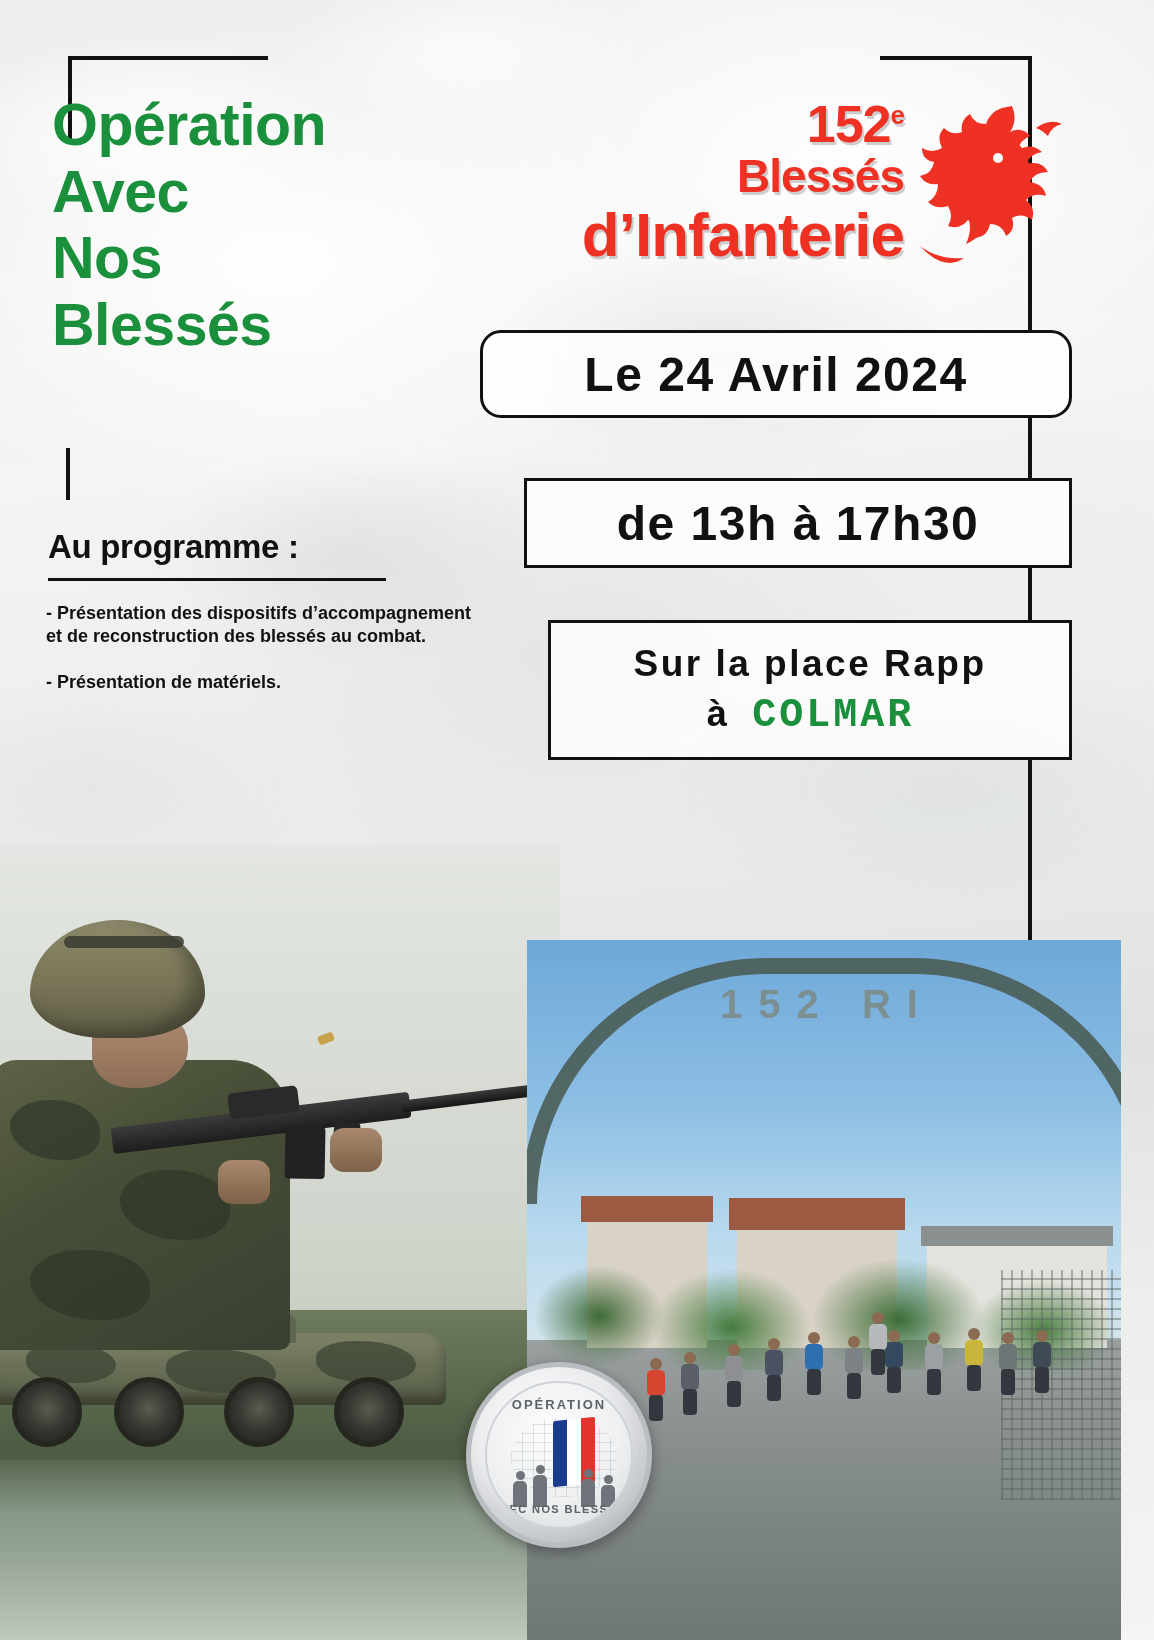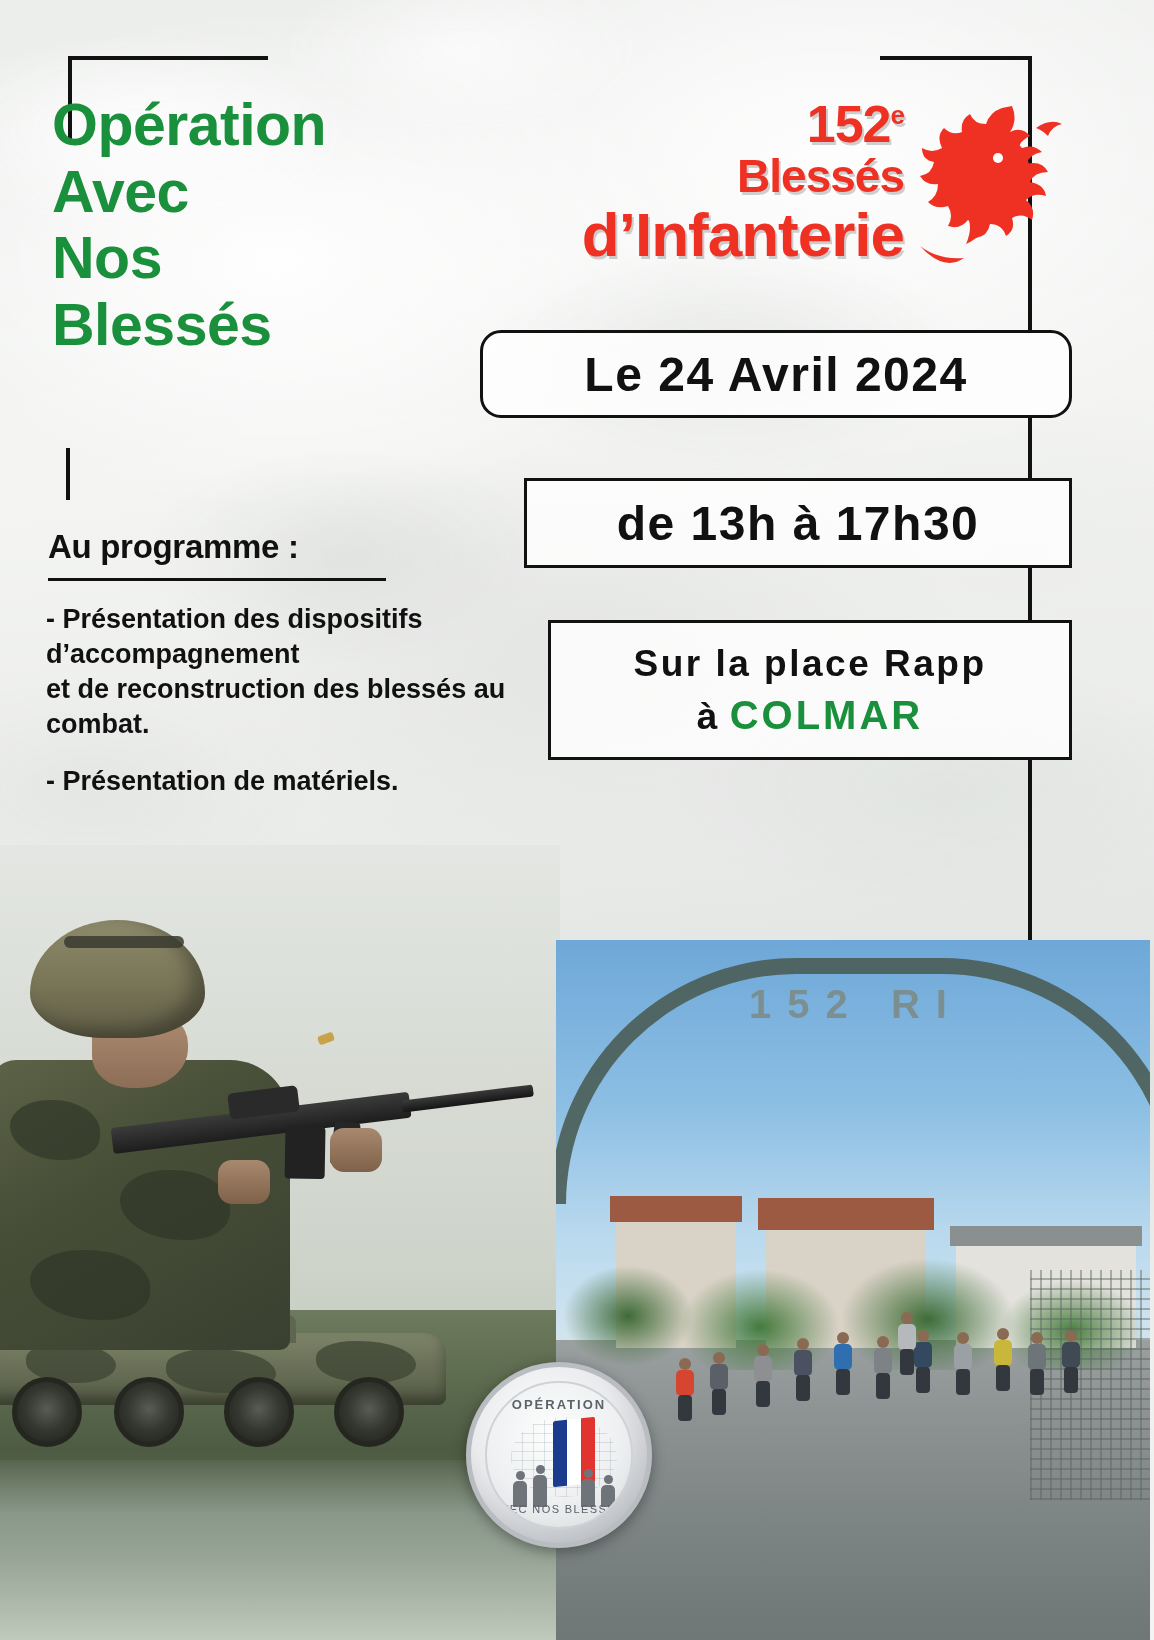--- a/index.html
+++ b/index.html
@@ -89,21 +89,21 @@
     height: 3px;
     background: #111;
   }
   .prog-list {
     position: absolute;
     left: 46px;
     top: 602px;
     width: 510px;
   }
   .prog-item {
-    font-size: 27px;
+    font-size: 18px;
     font-weight: 700;
     color: #111;
     line-height: 1.30;
     margin-bottom: 22px;
     white-space: pre-line;
   }
 
   
   .regiment {
     position: absolute;
@@ -158,21 +158,21 @@
     font-size: 48px; font-weight: 800; color: #111; letter-spacing: 1.5px;
   }
   .box-place {
     left: 548px; top: 620px; width: 524px; height: 140px;
     flex-direction: column;
   }
   .box-place .l1 {
     font-size: 37px; font-weight: 800; color: #111; letter-spacing: 2.5px;
   }
   .box-place .l2 {
-    font-size: 37px; font-weight: 800; color: #111; letter-spacing: 1px; margin-top: 8px;
+    font-size: 37px; font-weight: 800; color: #111; letter-spacing: 1px; margin-top: 8px; font-family: Liberation Mono, monospace;
   }
   .box-place .l2 .city {
     color: #1a8f3c; letter-spacing: 3px; font-size: 40px;
   }
   .connector {
     position: absolute;
     width: 3px;
     background: #111;
   }
 
@@ -275,21 +275,21 @@
     background: linear-gradient(180deg, #a8896f, #7e6148);
     border-radius: 14px;
   }
   .casing {
     position: absolute; left: 318px; top: 124px; width: 16px; height: 9px;
     background: #c8a24a; border-radius: 3px; transform: rotate(-20deg);
   }
 
   .photo-right {
     position: absolute;
-    left: 556px; top: 940px; width: 594px; height: 700px;
+    left: 527px; top: 940px; width: 594px; height: 700px;
     overflow: hidden;
   }
   .pr-sky {
     position: absolute; inset: 0;
     background: linear-gradient(180deg, #6ea8d8 0%, #8dbfe4 24%, #b9d9ee 42%, #cfe3ee 55%, #e2ebe6 70%, #dfe3e0 100%);
   }
   .pr-arch {
     position: absolute; left: -6px; top: 18px; width: 606px; height: 230px;
     border: 16px solid #4b5e57;
     border-bottom: none;
@@ -369,21 +369,21 @@
     position: absolute; left: 20px; bottom: 20px; width: 116px; height: 44px;
   }
   .b-fig { position: absolute; bottom: 0; width: 14px; background: #6f747a; border-radius: 5px 5px 0 0; }
   .b-fig::before { content:""; position: absolute; left: 3px; top: -10px; width: 9px; height: 9px; border-radius: 50%; background: #6f747a; }
   .badge-top-text {
     position: absolute; left: 0; top: 14px; width: 100%; text-align: center;
     font-size: 13px; font-weight: 700; color: #5d6268; letter-spacing: 2px;
   }
   .badge-bottom-text {
     position: absolute; left: 0; bottom: 12px; width: 100%; text-align: center;
-    font-size: 11px; font-weight: 400; color: #5d6268; letter-spacing: 1.4px;
+    font-size: 11px; font-weight: 700; color: #5d6268; letter-spacing: 1.4px;
   }
 </style>
 </head>
 <body>
 
 <div id="poster">
 
   <div class="bg-sky"></div>
   <div class="bg-clouds"></div>
 

